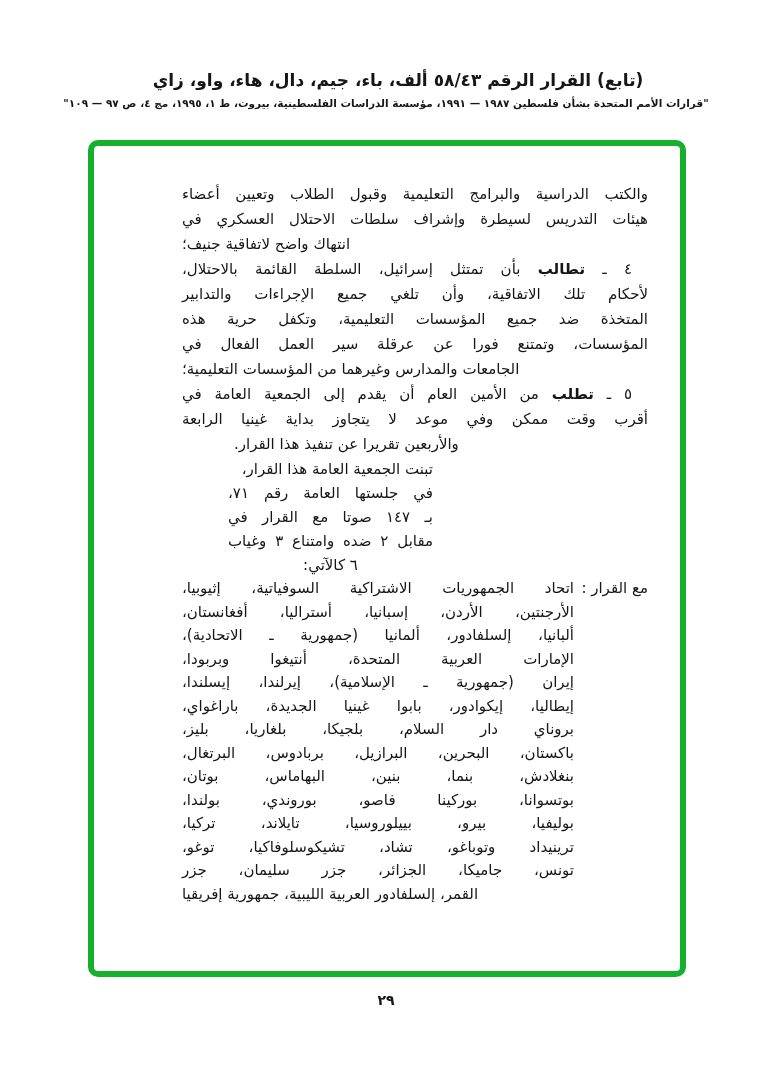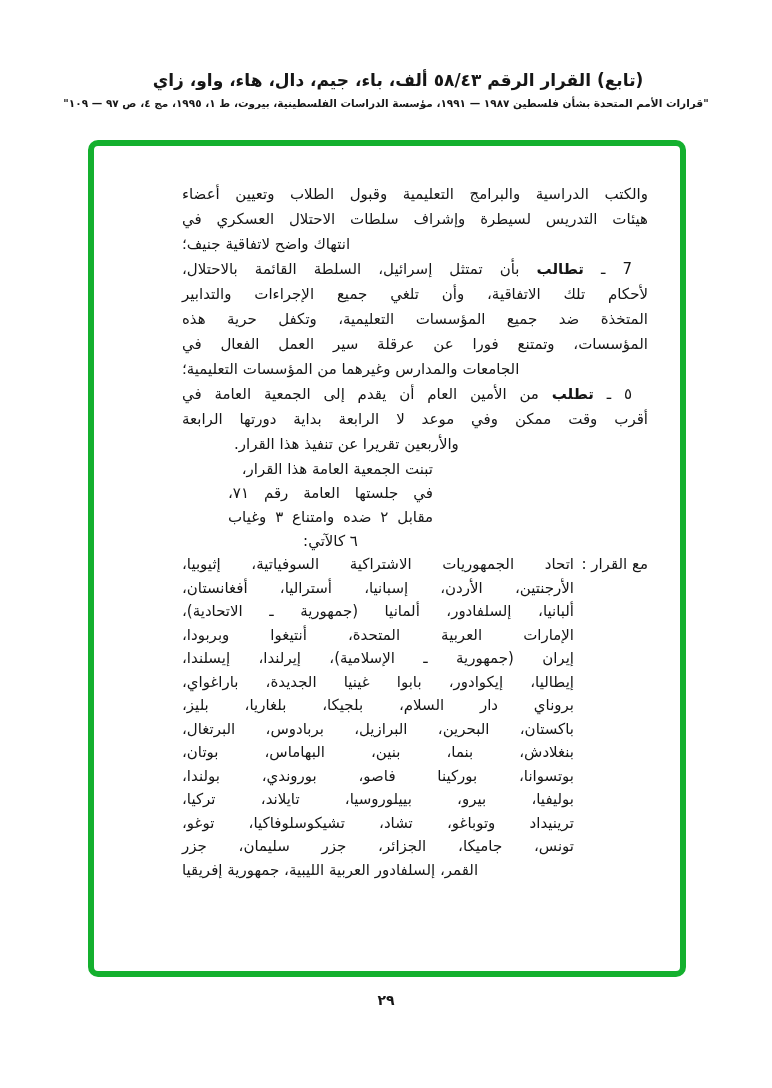--- a/index.html
+++ b/index.html
@@ -97,36 +97,37 @@
   <div class="green-box">
     <div class="content">
 
       <div class="para">
         <div class="jl">والكتب الدراسية والبرامج التعليمية وقبول الطلاب وتعيين أعضاء</div>
         <div class="jl">هيئات التدريس لسيطرة وإشراف سلطات الاحتلال العسكري في</div>
         <div class="jl ll">انتهاك واضح لاتفاقية جنيف؛</div>
       </div>
 
       <div class="para">
-        <div class="jl ind"><span>7 ـ </span><span class="bold">تطالب</span><span> بأن تمتثل إسرائيل، السلطة القائمة بالاحتلال،</span></div>
+        <div class="jl ind"><span>٤ ـ </span><span class="bold">تطالب</span><span> بأن تمتثل إسرائيل، السلطة القائمة بالاحتلال،</span></div>
         <div class="jl">لأحكام تلك الاتفاقية، وأن تلغي جميع الإجراءات والتدابير</div>
         <div class="jl">المتخذة ضد جميع المؤسسات التعليمية، وتكفل حرية هذه</div>
         <div class="jl">المؤسسات، وتمتنع فورا عن عرقلة سير العمل الفعال في</div>
         <div class="jl ll">الجامعات والمدارس وغيرهما من المؤسسات التعليمية؛</div>
       </div>
 
       <div class="para">
         <div class="jl ind"><span>٥ ـ </span><span class="bold">تطلب</span><span> من الأمين العام أن يقدم إلى الجمعية العامة في</span></div>
-        <div class="jl">أقرب وقت ممكن وفي موعد لا الرابعة بداية دورتها الرابعة</div>
+        <div class="jl">أقرب وقت ممكن وفي موعد لا يتجاوز بداية غينيا الرابعة</div>
         <div class="jl ll ind2">والأربعين تقريرا عن تنفيذ هذا القرار.</div>
       </div>
 
       <div class="note">
         <div class="jl lr">تبنت الجمعية العامة هذا القرار،</div>
         <div class="jl">في جلستها العامة رقم ٧١،</div>
+        <div class="jl">بـ ١٤٧ صوتا مع القرار في</div>
         <div class="jl">مقابل ٢ ضده وامتناع ٣ وغياب</div>
         <div class="jl lc">٦ كالآتي:</div>
       </div>
 
       <div class="vote-row">
         <div class="vote-label">مع القرار :</div>
         <div class="vote-list">
           <div class="jl">اتحاد الجمهوريات الاشتراكية السوفياتية، إثيوبيا،</div>
           <div class="jl">الأرجنتين، الأردن، إسبانيا، أستراليا، أفغانستان،</div>
           <div class="jl">ألبانيا، إلسلفادور، ألمانيا (جمهورية ـ الاتحادية)،</div>

